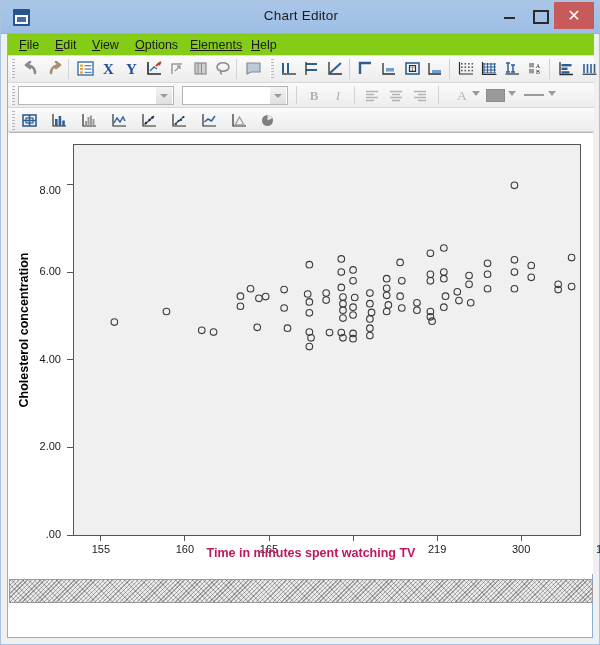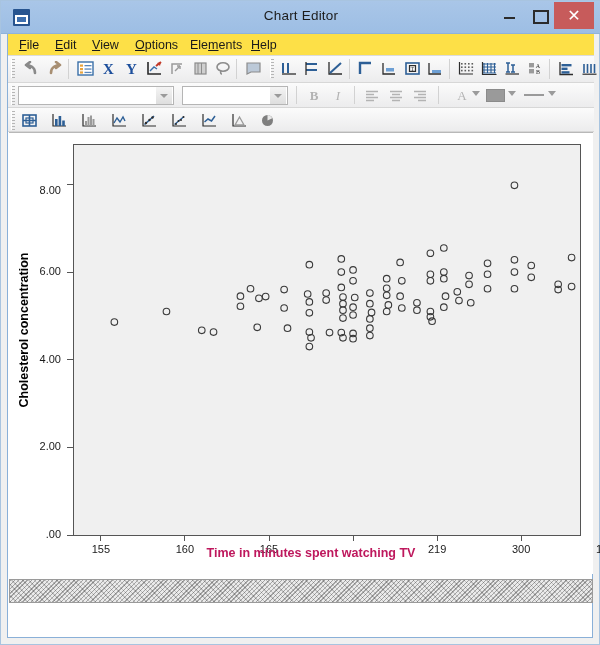--- a/index.html
+++ b/index.html
@@ -75,21 +75,21 @@
   }
   #btn-close-x {
     position: absolute; left: 0; top: 4px; width: 40px;
     text-align: center; color: #fff; font-size: 16px;
   }
 
   
   #menubar {
     position: absolute; left: 7px; top: 33px;
     width: 586px; height: 22px;
-    background: #fde047;
+    background: #84cc16;
     border-bottom: 1px solid #dcdcdc;
   }
   .menu-item {
     position: absolute; top: 3px;
     font-size: 12.5px; color: #1a1a1a;
     padding: 1px 5px;
     cursor: default;
   }
   .menu-item u { text-decoration: underline; }
 
@@ -240,21 +240,21 @@
     <div class="winbtn" id="btn-close">
       <div id="btn-close-x">✕</div>
     </div>
   </div>
 
   <div id="menubar">
     <div class="menu-item" style="left:6px;"><u>F</u>ile</div>
     <div class="menu-item" style="left:42px;"><u>E</u>dit</div>
     <div class="menu-item" style="left:79px;"><u>V</u>iew</div>
     <div class="menu-item" style="left:122px;"><u>O</u>ptions</div>
-    <div class="menu-item" style="left:177px;">Ele<u>m</u>ents</div>
+    <div class="menu-item" style="left:177px;text-decoration:underline;">Ele<u>m</u>ents</div>
     <div class="menu-item" style="left:238px;"><u>H</u>elp</div>
   </div>
 
   <div class="toolbar" id="toolbar1">
     <div class="grip" style="left:3px;"></div>
 
     <div class="tbtn" style="left:12px;">
       <svg width="17" height="15" viewBox="0 0 17 15">
         <path d="M12 12 C12 6 7 4 3 4 M3 4 L7 1 M3 4 L7 7" stroke="#8a8a8a" stroke-width="2.6" fill="none" stroke-linecap="round"></path>
       </svg>

